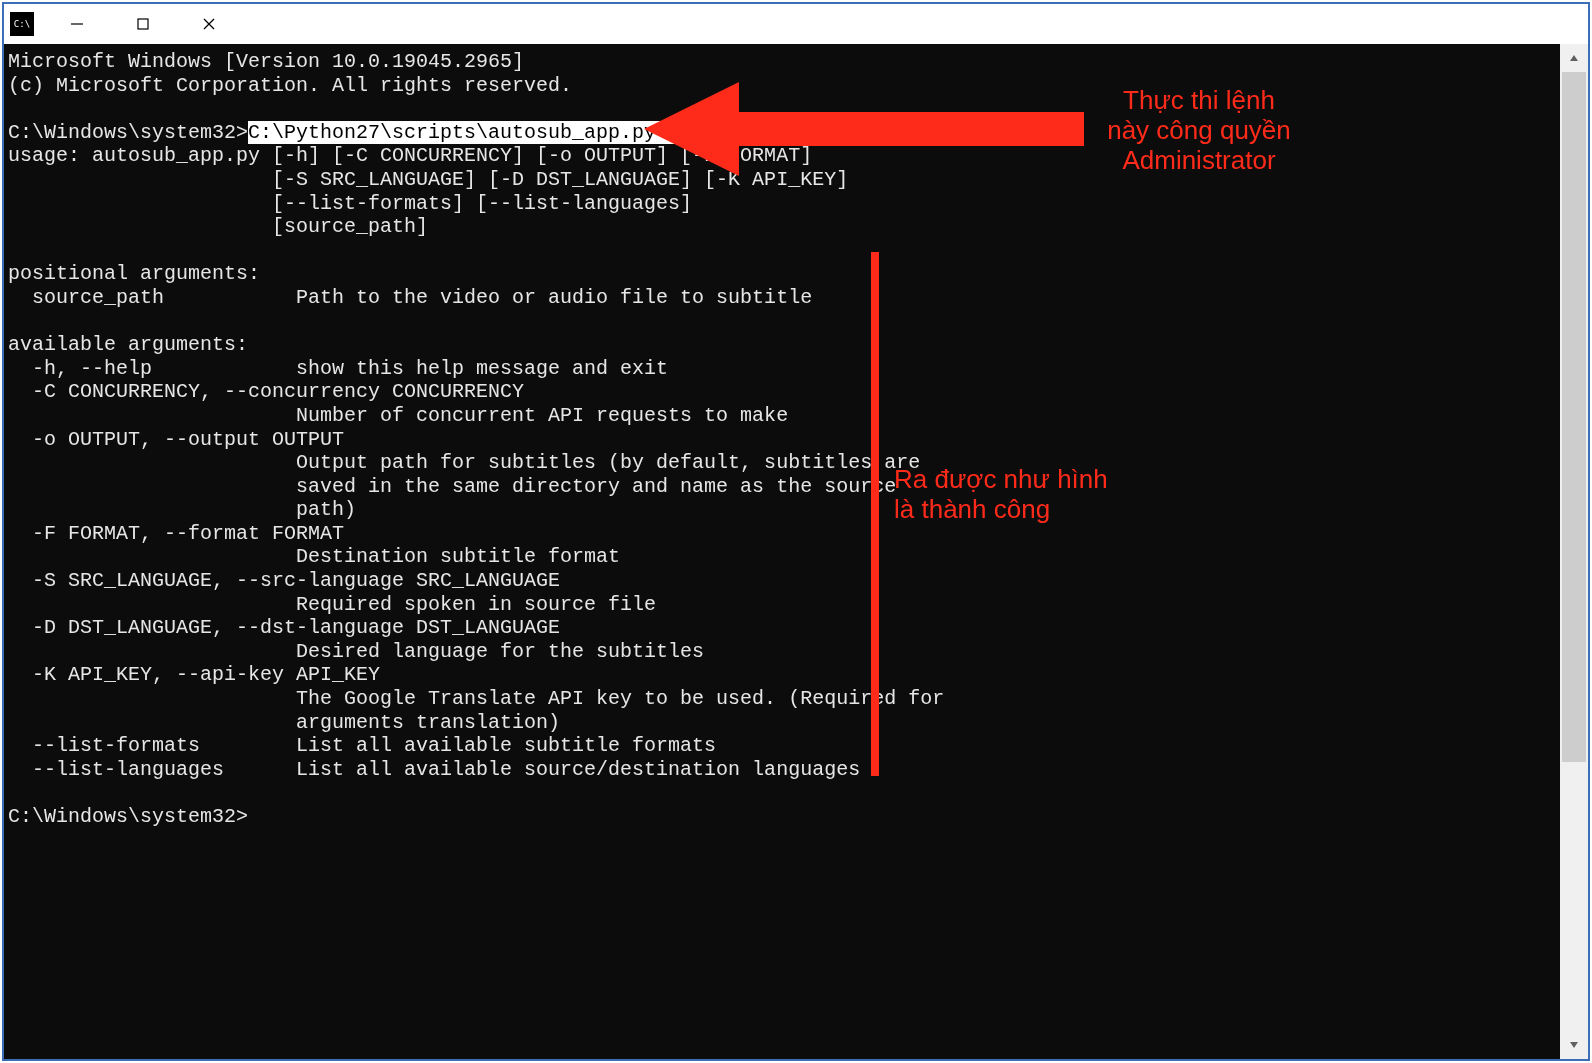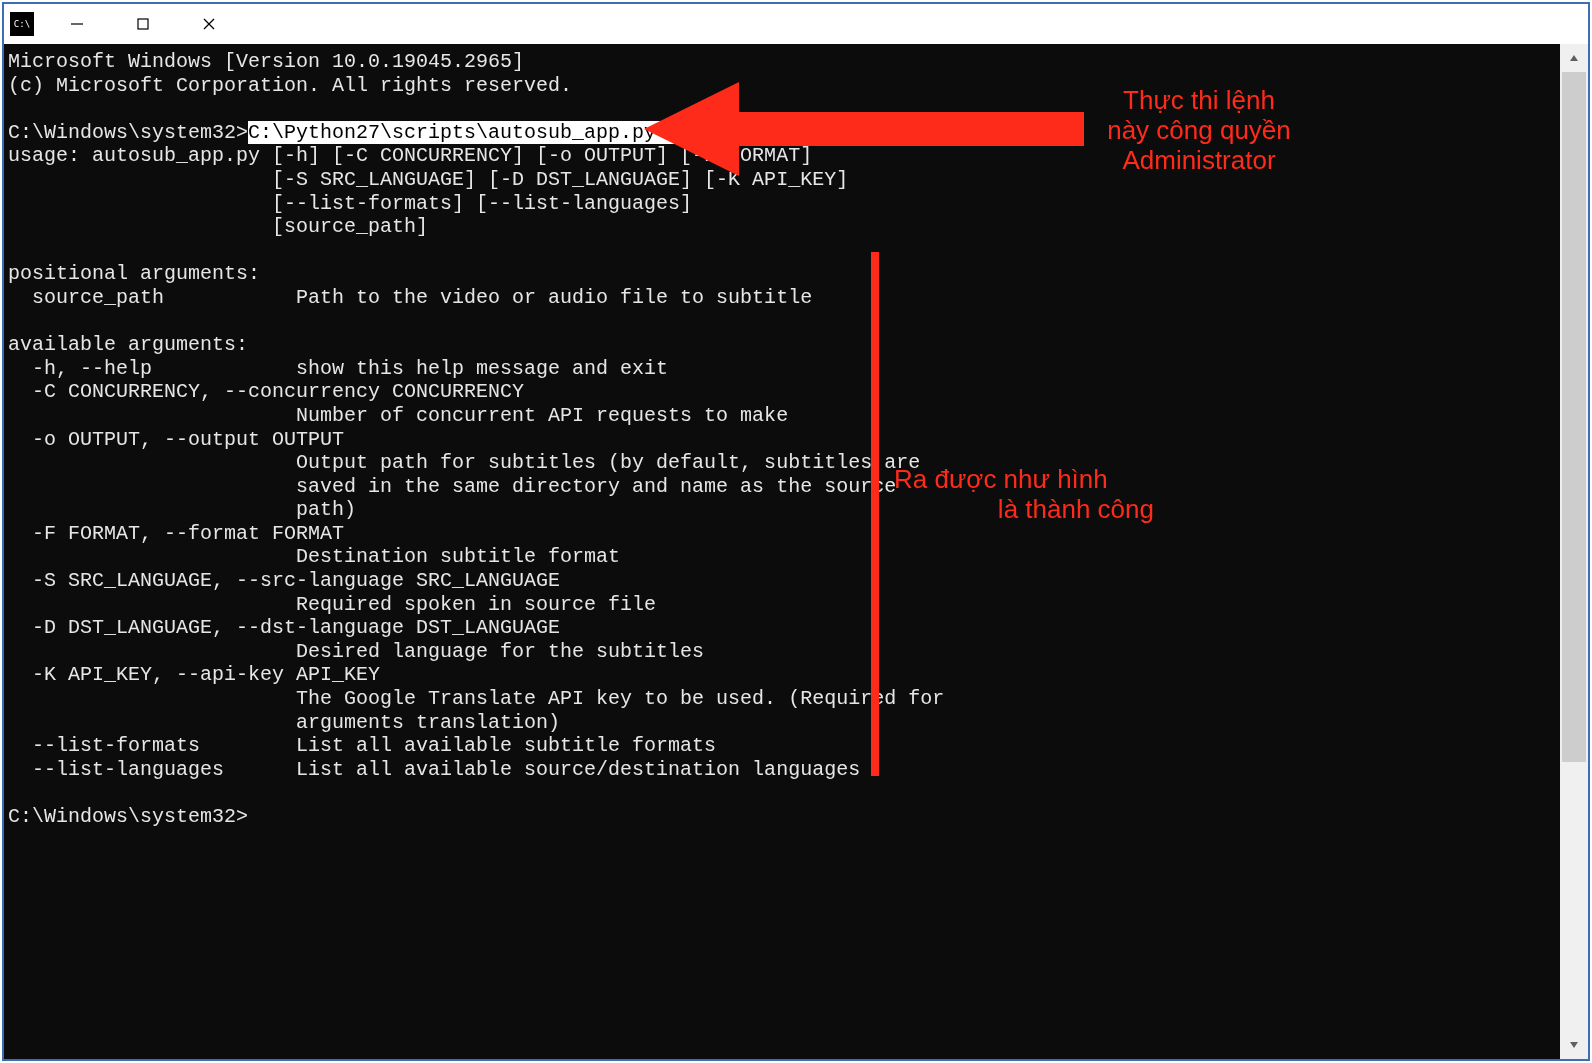--- a/index.html
+++ b/index.html
@@ -151,17 +151,17 @@
     <div class="ann-text" style="left:1070px; top:41px; width:250px;">
       <span>Thực thi lệnh</span><br>
       <span>này công quyền</span><br>
       <span>Administrator</span>
     </div>
 
     <div class="vbar" style="left:867px; top:208px; height:524px;"></div>
 
     <div class="ann-text" style="left:890px; top:420px; width:260px; text-align:left;">
       <span>Ra được như hình</span><br>
-      <span style="display:inline-block; width:100%; text-align:right;">là thành công</span>
+      <span style="display:inline-block; width:100%; text-align:left;">là thành công</span>
     </div>
 
   </div>
 </div>
 
 </body></html>

